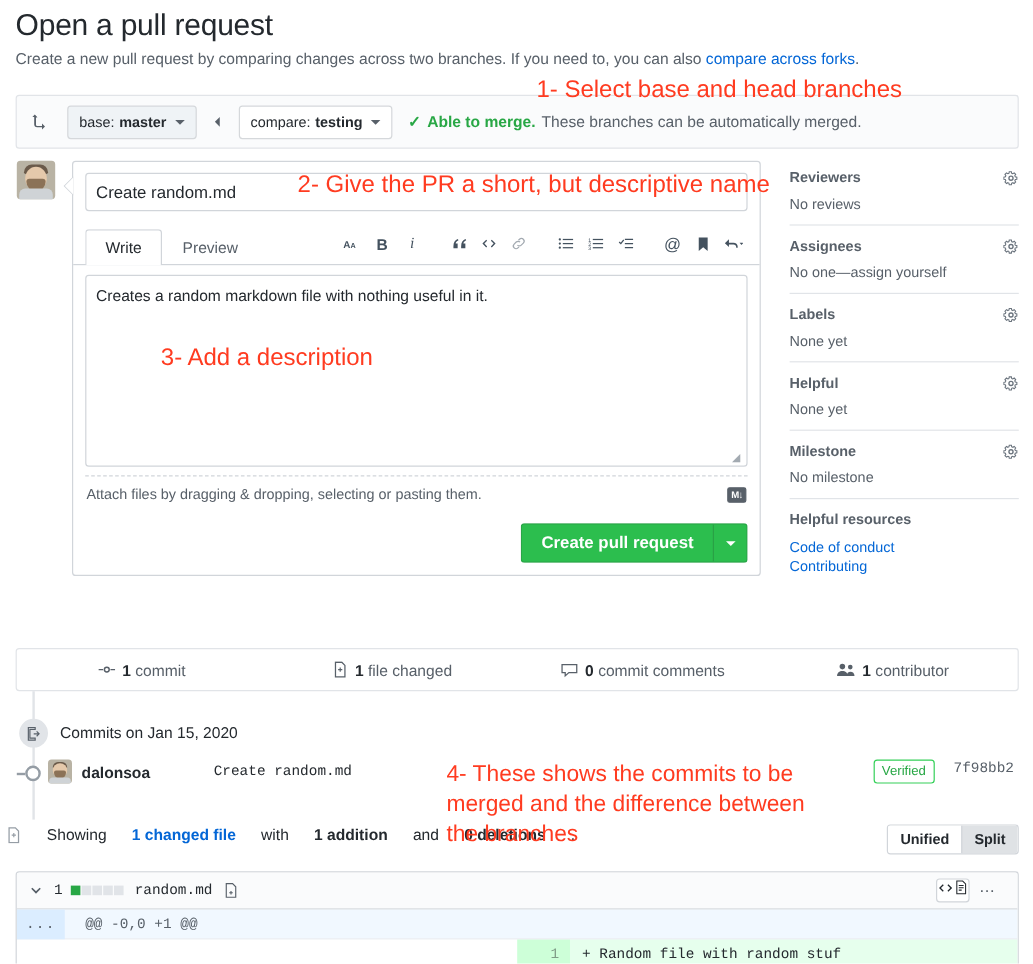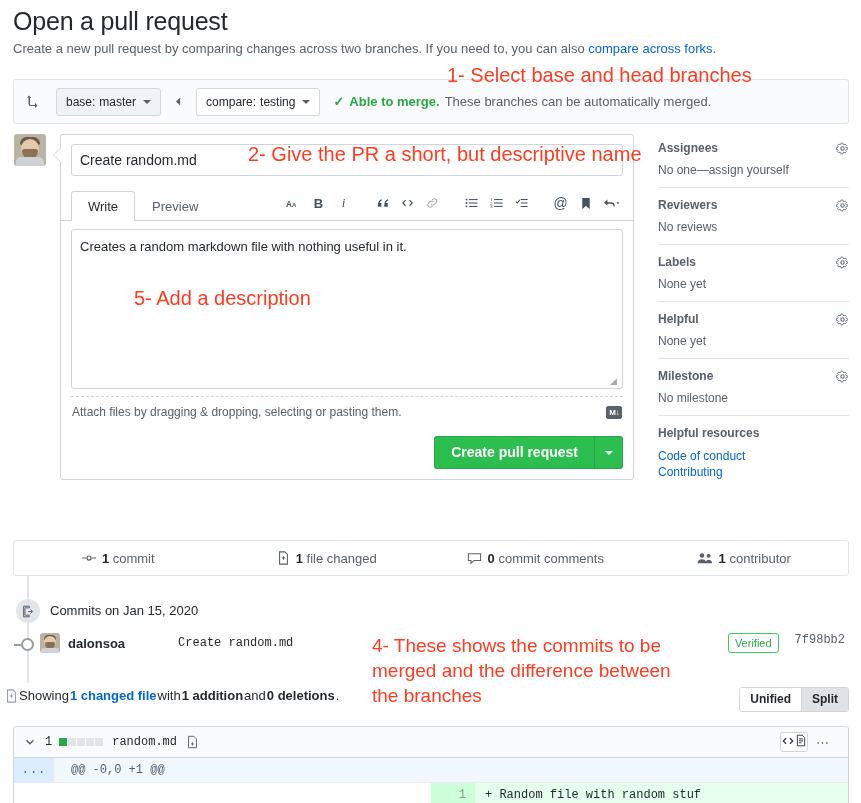--- a/index.html
+++ b/index.html
@@ -62,21 +62,21 @@
     background: #eff3f6;
     padding: 4px 9px;
     font-size: 12px;
     color: #24292e;
     display: flex;
     align-items: center;
     gap: 4px;
     line-height: 18px;
   }
   .branch-btn.light { background: #ffffff; }
-  .branch-btn b { font-weight: 400; }
+  .branch-btn b { font-weight: 700; }
   .caret {
     display: inline-block;
     width: 0; height: 0;
     border-left: 4px solid transparent;
     border-right: 4px solid transparent;
     border-top: 4px solid #586069;
     margin-left: 3px;
   }
   .arrow-left { margin: 0 11px; color: #586069; font-size: 13px; display:flex; }
   .merge-status {
@@ -393,21 +393,21 @@
     font-family: "Liberation Mono", monospace;
     font-size: 12px;
     color: #586069;
   }
 
   
   .showing {
     position: absolute;
     left: 5px; top: 681px;
     display: flex; align-items: center;
-    font-size: 13px; color: #24292e; gap: 1px;
+    font-size: 13px; color: #24292e; gap: 21px;
   }
   .showing a { color: #0366d6; text-decoration: none; font-weight: 700; }
   .showing b { font-weight: 700; }
   .showing .fi { color: #959da5; display: flex; }
 
   .viewtoggle {
     position: absolute;
     right: 12px; top: 680px;
     display: flex;
     border: 1px solid #d1d5da;
@@ -640,42 +640,42 @@
           <i class="caret"></i>
         </div>
       </div>
     </div>
   </div>
 
   <div class="sidebar">
 
     <div class="side-sec">
       <div class="side-head">
+        <span>Reviewers</span>
+        <span class="gear">
+          <svg width="13" height="13" viewBox="0 0 16 16" fill="currentColor">
+              <path d="M8 5.2A2.8 2.8 0 1 0 8 10.8 2.8 2.8 0 0 0 8 5.2zm0 4.2A1.4 1.4 0 1 1 8 6.6a1.4 1.4 0 0 1 0 2.8z"></path>
+              <path d="M14 9.1V6.9l-1.6-.3a4.8 4.8 0 0 0-.5-1.2l.9-1.3-1.5-1.6-1.4.9c-.4-.2-.8-.4-1.2-.5L8.4 1.3H6.2l-.3 1.6c-.4.1-.8.3-1.2.5l-1.3-.9-1.6 1.6.9 1.3c-.2.4-.4.8-.5 1.2l-1.6.3v2.2l1.6.3c.1.4.3.8.5 1.2l-.9 1.3 1.6 1.6 1.3-.9c.4.2.8.4 1.2.5l.3 1.6h2.2l.3-1.6c.4-.1.8-.3 1.2-.5l1.3.9 1.6-1.6-.9-1.3c.2-.4.4-.8.5-1.2l1.6-.3z" fill="none" stroke="currentColor" stroke-width="1.1"></path>
+            </svg>
+        </span>
+      </div>
+      <div class="side-val">No reviews</div>
+    </div>
+
+    <div class="side-sec">
+      <div class="side-head">
         <span>Assignees</span>
         <span class="gear">
           <svg width="13" height="13" viewBox="0 0 16 16" fill="currentColor">
               <path d="M8 5.2A2.8 2.8 0 1 0 8 10.8 2.8 2.8 0 0 0 8 5.2zm0 4.2A1.4 1.4 0 1 1 8 6.6a1.4 1.4 0 0 1 0 2.8z"></path>
               <path d="M14 9.1V6.9l-1.6-.3a4.8 4.8 0 0 0-.5-1.2l.9-1.3-1.5-1.6-1.4.9c-.4-.2-.8-.4-1.2-.5L8.4 1.3H6.2l-.3 1.6c-.4.1-.8.3-1.2.5l-1.3-.9-1.6 1.6.9 1.3c-.2.4-.4.8-.5 1.2l-1.6.3v2.2l1.6.3c.1.4.3.8.5 1.2l-.9 1.3 1.6 1.6 1.3-.9c.4.2.8.4 1.2.5l.3 1.6h2.2l.3-1.6c.4-.1.8-.3 1.2-.5l1.3.9 1.6-1.6-.9-1.3c.2-.4.4-.8.5-1.2l1.6-.3z" fill="none" stroke="currentColor" stroke-width="1.1"></path>
             </svg>
         </span>
       </div>
       <div class="side-val">No one—assign yourself</div>
-    </div>
-
-    <div class="side-sec">
-      <div class="side-head">
-        <span>Reviewers</span>
-        <span class="gear">
-          <svg width="13" height="13" viewBox="0 0 16 16" fill="currentColor">
-              <path d="M8 5.2A2.8 2.8 0 1 0 8 10.8 2.8 2.8 0 0 0 8 5.2zm0 4.2A1.4 1.4 0 1 1 8 6.6a1.4 1.4 0 0 1 0 2.8z"></path>
-              <path d="M14 9.1V6.9l-1.6-.3a4.8 4.8 0 0 0-.5-1.2l.9-1.3-1.5-1.6-1.4.9c-.4-.2-.8-.4-1.2-.5L8.4 1.3H6.2l-.3 1.6c-.4.1-.8.3-1.2.5l-1.3-.9-1.6 1.6.9 1.3c-.2.4-.4.8-.5 1.2l-1.6.3v2.2l1.6.3c.1.4.3.8.5 1.2l-.9 1.3 1.6 1.6 1.3-.9c.4.2.8.4 1.2.5l.3 1.6h2.2l.3-1.6c.4-.1.8-.3 1.2-.5l1.3.9 1.6-1.6-.9-1.3c.2-.4.4-.8.5-1.2l1.6-.3z" fill="none" stroke="currentColor" stroke-width="1.1"></path>
-            </svg>
-        </span>
-      </div>
-      <div class="side-val">No reviews</div>
     </div>
 
     <div class="side-sec">
       <div class="side-head">
         <span>Labels</span>
         <span class="gear">
           <svg width="13" height="13" viewBox="0 0 16 16" fill="currentColor">
               <path d="M8 5.2A2.8 2.8 0 1 0 8 10.8 2.8 2.8 0 0 0 8 5.2zm0 4.2A1.4 1.4 0 1 1 8 6.6a1.4 1.4 0 0 1 0 2.8z"></path>
               <path d="M14 9.1V6.9l-1.6-.3a4.8 4.8 0 0 0-.5-1.2l.9-1.3-1.5-1.6-1.4.9c-.4-.2-.8-.4-1.2-.5L8.4 1.3H6.2l-.3 1.6c-.4.1-.8.3-1.2.5l-1.3-.9-1.6 1.6.9 1.3c-.2.4-.4.8-.5 1.2l-1.6.3v2.2l1.6.3c.1.4.3.8.5 1.2l-.9 1.3 1.6 1.6 1.3-.9c.4.2.8.4 1.2.5l.3 1.6h2.2l.3-1.6c.4-.1.8-.3 1.2-.5l1.3.9 1.6-1.6-.9-1.3c.2-.4.4-.8.5-1.2l1.6-.3z" fill="none" stroke="currentColor" stroke-width="1.1"></path>
             </svg>
@@ -857,18 +857,18 @@
       </span>
       <span class="pane added">
         <span class="num">1</span>
         <span class="code">+ Random file with random stuf</span>
       </span>
     </div>
   </div>
 
   <div class="anno" id="anno1">1- Select base and head branches</div>
   <div class="anno" id="anno2">2- Give the PR a short, but descriptive name</div>
-  <div class="anno" id="anno3">5- Add a description</div>
+  <div class="anno" id="anno3">3- Add a description</div>
   <div class="anno" id="anno4">4- These shows the commits to be
 merged and the difference between
 the branches</div>
 
 </div>
 
 </body></html>

